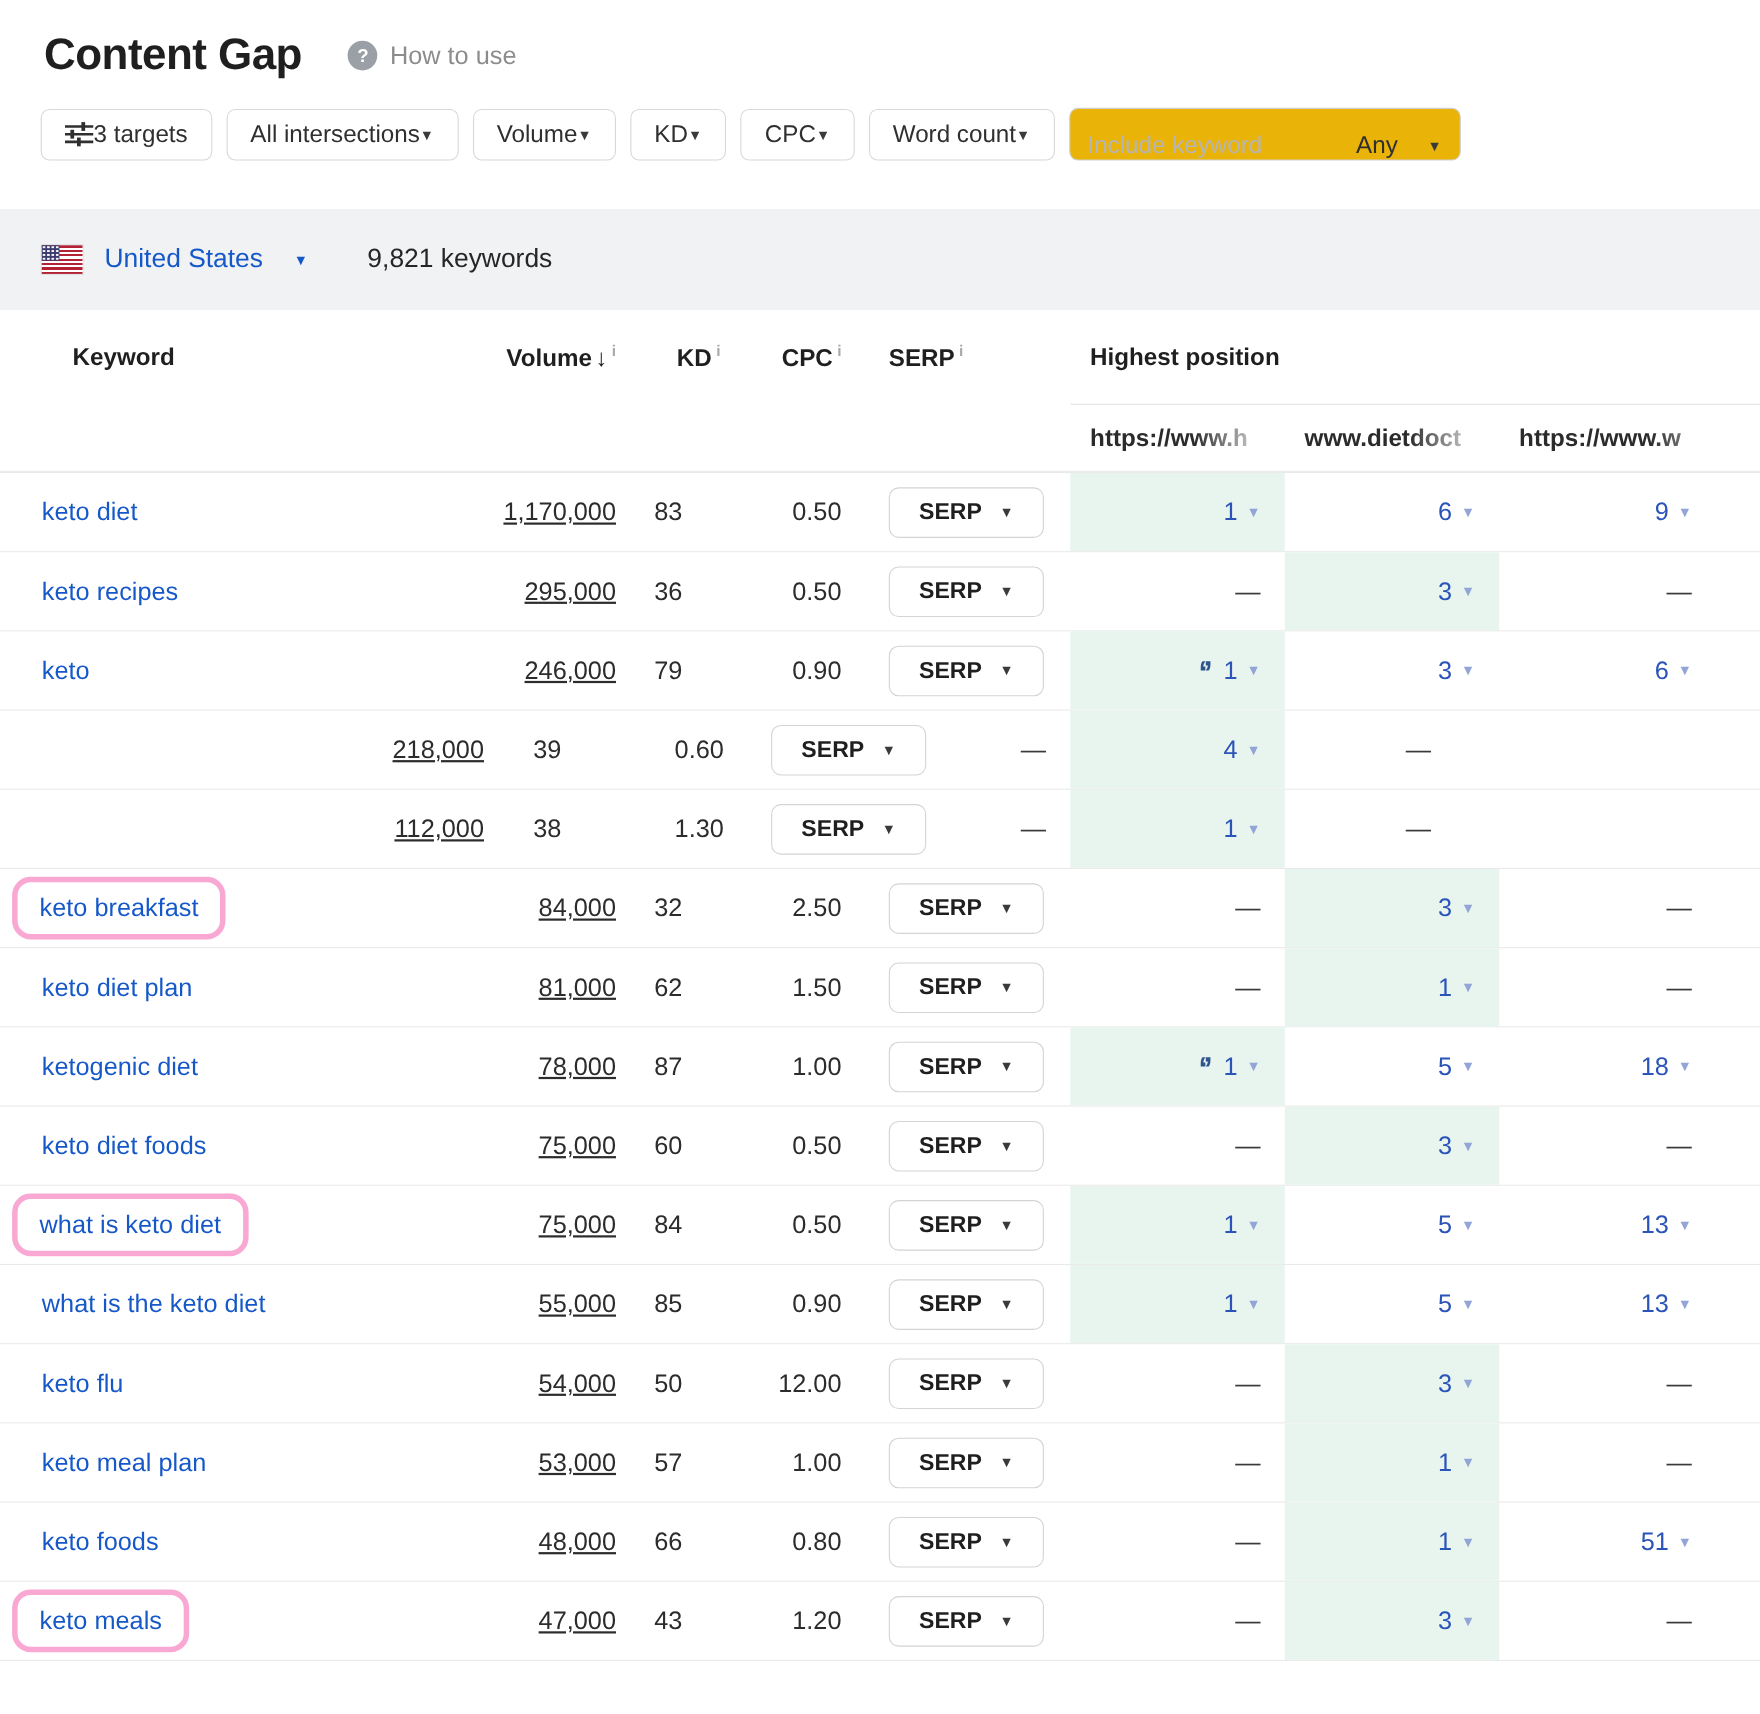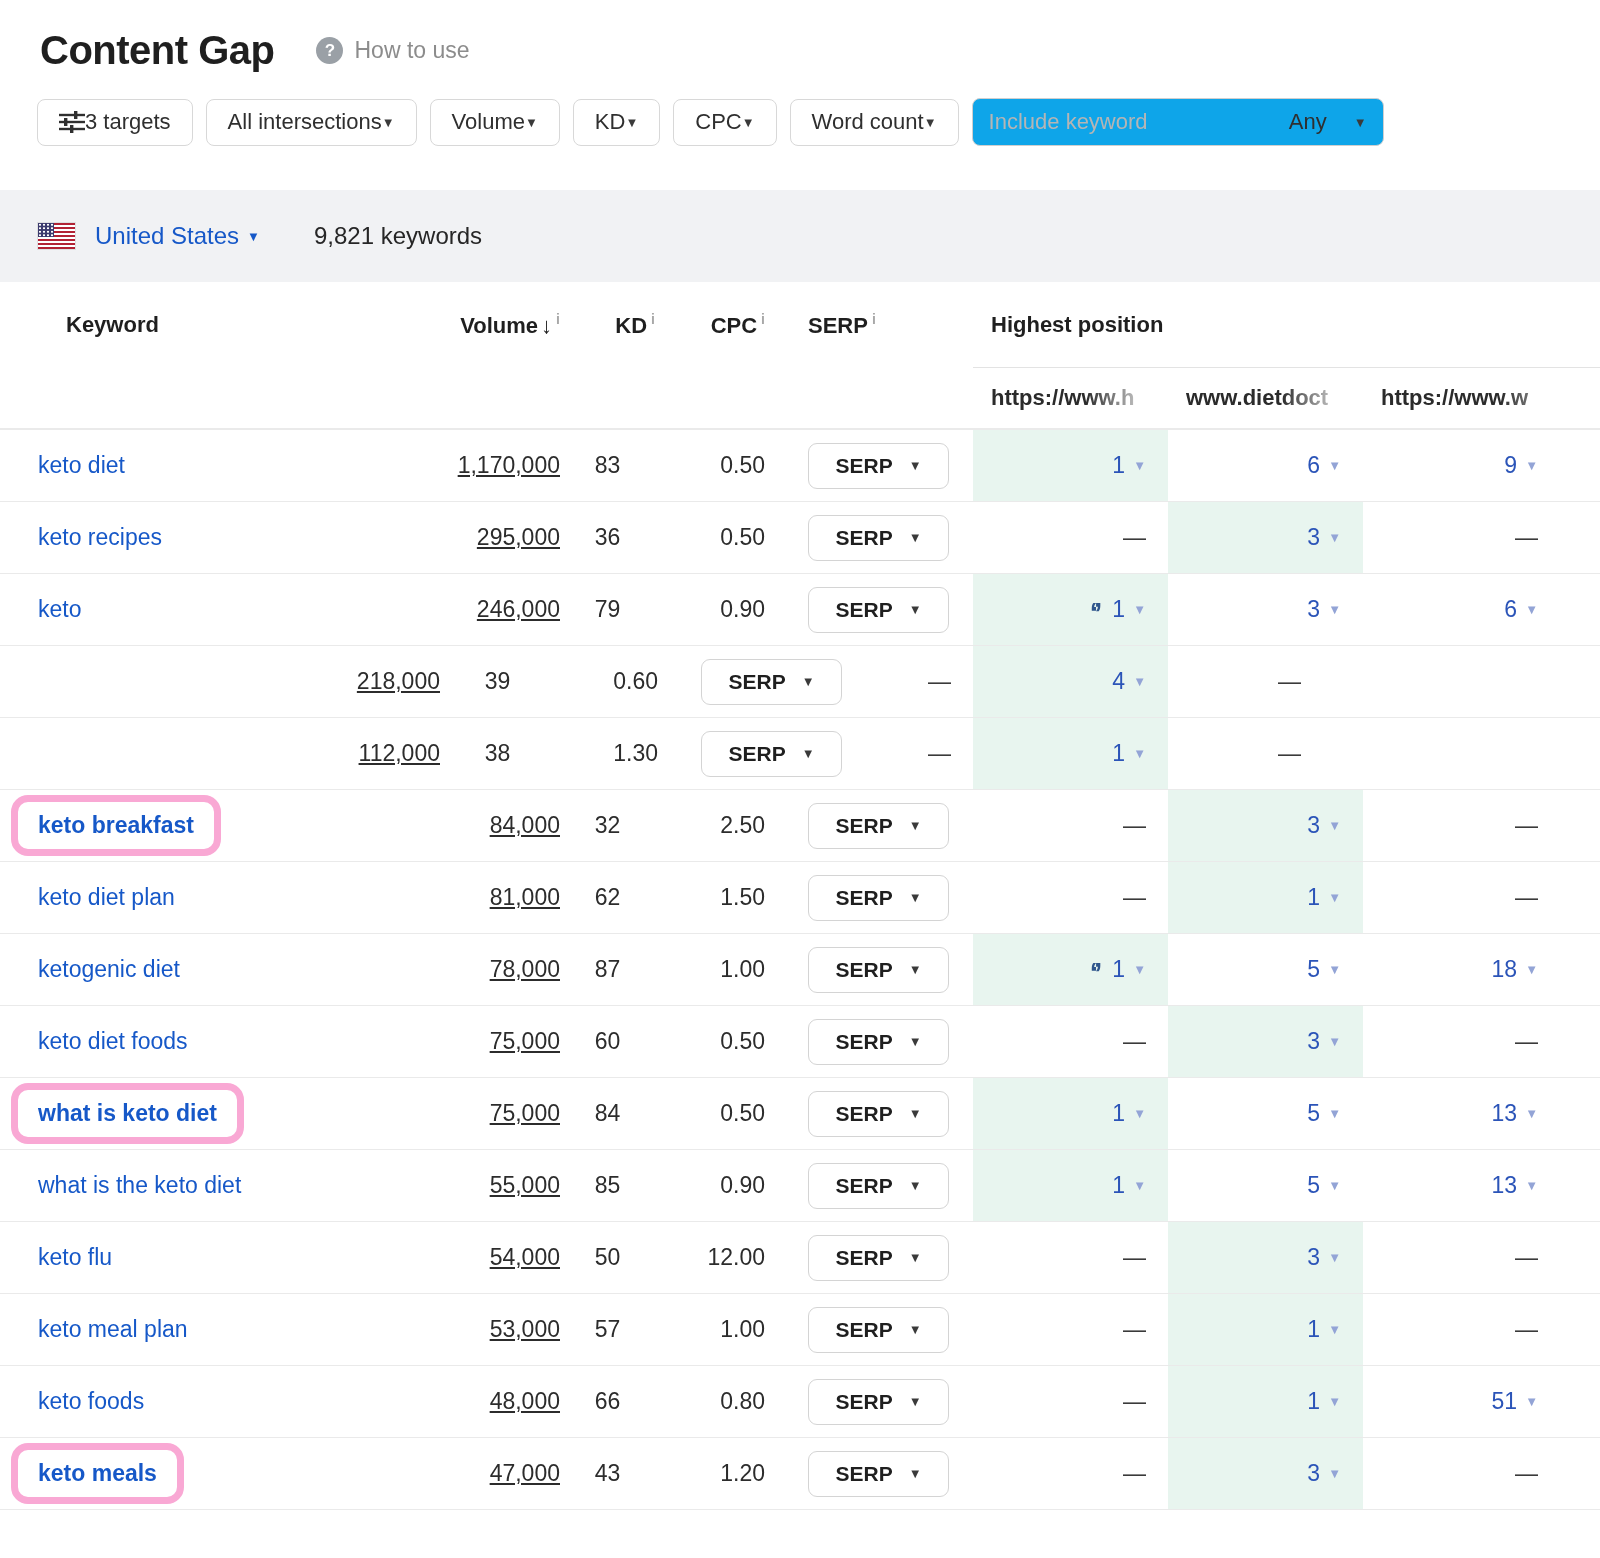--- a/index.html
+++ b/index.html
@@ -13,34 +13,34 @@
   .help-circle { width: 27px; height: 27px; border-radius: 50%; background: #9aa0a6; color: #fff;
                  font-size: 17px; font-weight: 700; display: inline-flex; align-items: center; justify-content: center; }
   .help-label { font-size: 23px; color: #8c8c8c; }
 
   
   .filters { display: flex; align-items: center; gap: 13px; margin: 25px 0 0 37px; }
   .fbtn { height: 47px; background: #fff; border: 1px solid #d8d8d8; border-radius: 8px;
           display: inline-flex; align-items: center; gap: 0; padding: 0 21px;
           font-size: 22px; color: #2f2f2f; font-family: inherit; cursor: pointer; white-space: nowrap; }
   .caret { font-size: 13px; color: #3a3a3a; line-height: 1; }
-  .kw-input { height: 48px; width: 412px; border: 1px solid #cfcfcf; border-radius: 8px;
-              display: inline-flex; align-items: center; padding: 0 16px; background: #0ea5e9; }
+  .kw-input { height: 48px; width: 356px; border: 1px solid #cfcfcf; border-radius: 8px;
+              display: inline-flex; align-items: flex-end; padding: 0 16px; background: #eab308; }
   .kw-input input { flex: 1; border: none; outline: none; font-size: 22px; font-family: inherit;
                     color: #333; min-width: 0; background: transparent; }
   .kw-input input::placeholder { color: #b5b5b5; }
   .any-group { display: inline-flex; align-items: center; gap: 27px; font-size: 22px; color: #2f2f2f; cursor: pointer; }
 
   
   .country-band { margin-top: 44px; height: 92px; background: #f1f2f4; display: flex; align-items: center; padding-left: 38px; }
   .flag { position: relative; width: 37px; height: 26px; flex: 0 0 auto;
           background: repeating-linear-gradient(#b22234 0 2px, #fff 2px 4px); box-shadow: 0 0 0 1px rgba(0,0,0,0.08); }
   .flag::after { content: ""; position: absolute; left: 0; top: 0; width: 16px; height: 14px; background: #3c3b6e;
                  background-image: radial-gradient(circle, #fff 0.9px, rgba(0,0,0,0) 1.1px); background-size: 4px 3.5px; }
-  .country { display: inline-flex; align-items: center; gap: 8px; margin-left: 20px; cursor: pointer; text-decoration: none; }
+  .country { display: inline-flex; align-items: center; gap: 28px; margin-left: 20px; cursor: pointer; text-decoration: none; }
   .country-label { font-size: 24px; color: #1658c8; }
   .caret.blue { color: #1658c8; font-size: 13px; }
   .kw-count { margin-left: 54px; font-size: 24px; color: #262626; }
 
   
   .grid { display: grid; grid-template-columns: 440px 120px 100px 107px 206px 195px 195px 237px; }
   .thead-top { height: 86px; align-items: center; }
   .thead-bottom { height: 61px; align-items: center; border-bottom: 1px solid #eaeaea; }
   .th { font-size: 22px; font-weight: 700; color: #1f1f1f; white-space: nowrap; }
   .th.keyword { padding-left: 50px; margin-left: 16px; }
@@ -55,21 +55,21 @@
   .url-th { overflow: hidden; white-space: nowrap; padding-left: 18px; font-size: 22px; font-weight: 700; color: #2b2b2b;
             -webkit-mask-image: linear-gradient(90deg, #000 58%, rgba(0,0,0,0) 95%);
                     mask-image: linear-gradient(90deg, #000 58%, rgba(0,0,0,0) 95%); }
 
   .row { height: 72px; align-items: center; border-top: 1px solid #eaeaea; }
   .rows { border-bottom: 1px solid #eaeaea; }
   .c { font-size: 23px; color: #2c2c2c; white-space: nowrap; }
   .c-kw { padding-left: 38px; overflow: visible; }
   .kw-link { color: #1658c8; text-decoration: none; font-size: 23px; }
   .hl-wrap { display: inline-flex; align-items: center; }
-  .hl-wrap.hl { border: 7px solid #f9a8d4; border-radius: 17px; padding: 10px 20px; margin-left: -27px; background: #fff; font-weight: bold; }
+  .hl-wrap.hl { border: 5px solid #f9a8d4; border-radius: 17px; padding: 10px 20px; margin-left: -27px; background: #fff; }
   .c-vol { text-align: right; text-decoration: underline; }
   .c-kd { text-align: center; padding-right: 5px; }
   .c-cpc { text-align: right; padding-right: 2px; }
   .c-serp { padding-left: 41px; }
   .serp-btn { width: 141px; height: 46px; background: #fff; border: 1.5px solid #d4d4d4; border-radius: 9px;
               display: inline-flex; align-items: center; justify-content: center; gap: 16px;
               font-family: inherit; font-size: 21px; font-weight: 700; color: #1f1f1f; cursor: pointer; }
   .c-pos { height: 100%; display: flex; align-items: center; justify-content: flex-end; padding-right: 22px; }
   .c-pos.p3 { padding-right: 62px; }
   .c-pos.best { background: #e8f5ef; }

